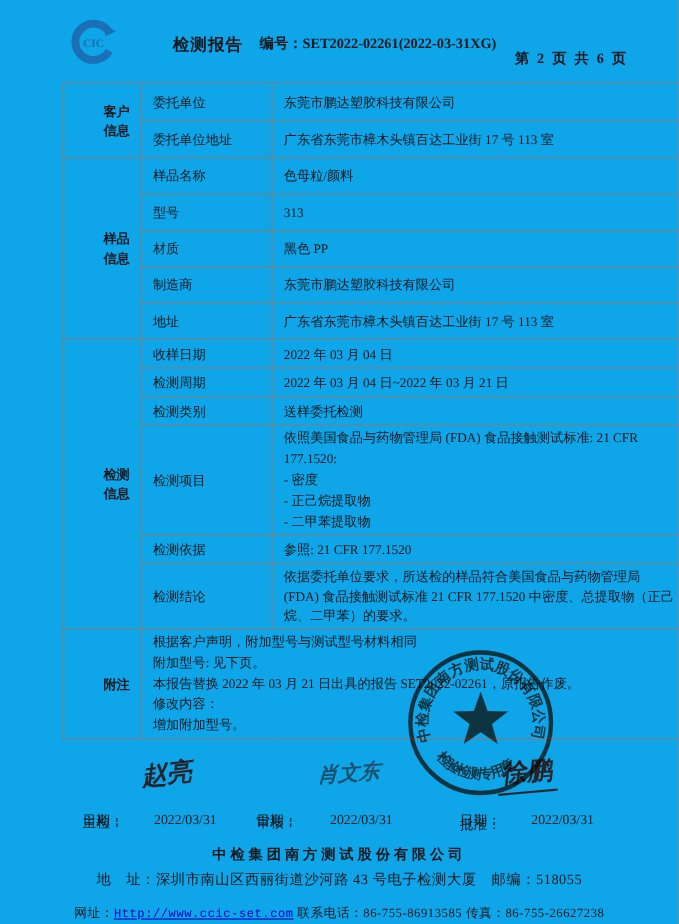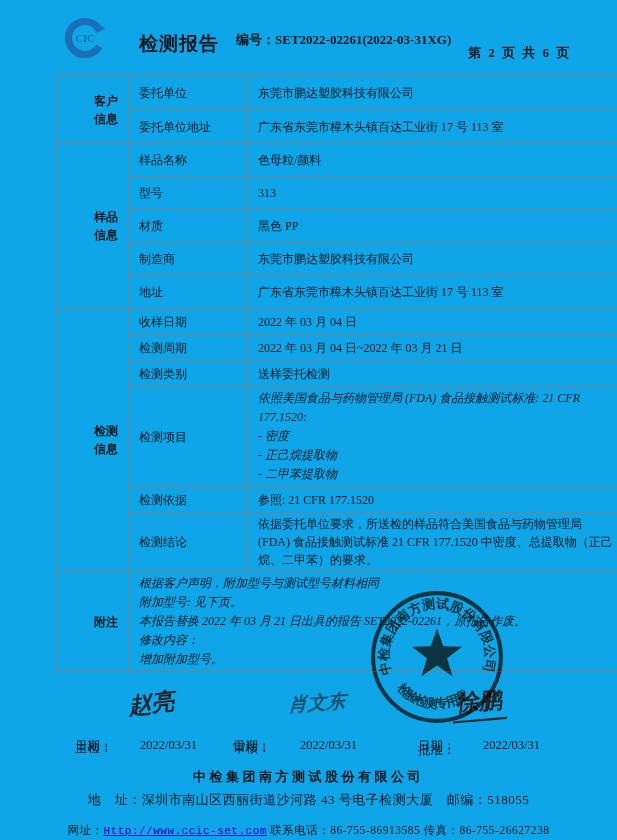--- a/index.html
+++ b/index.html
@@ -3,30 +3,30 @@
 <meta charset="utf-8">
 <style>
   html,body{margin:0;padding:0;background:#888;}
   .page{
     position:relative;width:617px;height:840px;background:#0ea5e9;
     font-family:"Liberation Serif","DejaVu Serif",serif;color:#15181d;
     overflow:hidden;margin:0 auto;
   }
   
   .hdr-logo{position:absolute;left:63px;top:16px;width:44px;height:44px;}
-  .hdr-title{position:absolute;left:139px;top:31px;font-size:19px;font-weight:bold;letter-spacing:1px;}
+  .hdr-title{position:absolute;left:157px;top:31px;font-size:15px;font-weight:bold;letter-spacing:1px;}
   .hdr-no{position:absolute;left:236px;top:31px;font-size:13px;font-weight:bold;}
   .hdr-page{position:absolute;left:468px;top:44px;font-size:13px;font-weight:bold;letter-spacing:2px;}
   
   table.rpt{position:absolute;left:57px;top:75px;border-collapse:collapse;table-layout:fixed;width:506px;z-index:1;}
   table.rpt td{border:1px solid #7f7f7f;font-size:12px;vertical-align:middle;padding:2px 10px;line-height:18px;}
   td.sec{width:50px;text-align:right;padding:2px 2px;font-size:12.5px;line-height:22px;font-weight:bold;}
   td.fld{width:98px;}
   td.val{width:358px;}
-  .mline div{line-height:19px;font-style:italic;}
+  .mline div{line-height:19px;}
   td.notes{vertical-align:middle;}
   
   .stamp{position:absolute;left:366px;top:586px;width:142px;height:142px;z-index:3;opacity:.88;mix-blend-mode:multiply;}
   
   .signs{position:absolute;left:0;top:0;width:617px;height:840px;z-index:2;}
   .slbl{position:absolute;font-size:12.5px;margin-top:40px;}
   .sig{position:absolute;font-size:23px;font-weight:bold;color:#23252b;
        transform:rotate(-7deg) skewX(-14deg);white-space:nowrap;}
   .sig2{font-size:19px;opacity:.65;transform:rotate(-4deg) skewX(-20deg);}
   .sig3{border-bottom:2px solid #23252b;padding:0 6px 2px 2px;transform:rotate(-5deg) skewX(-12deg);}

